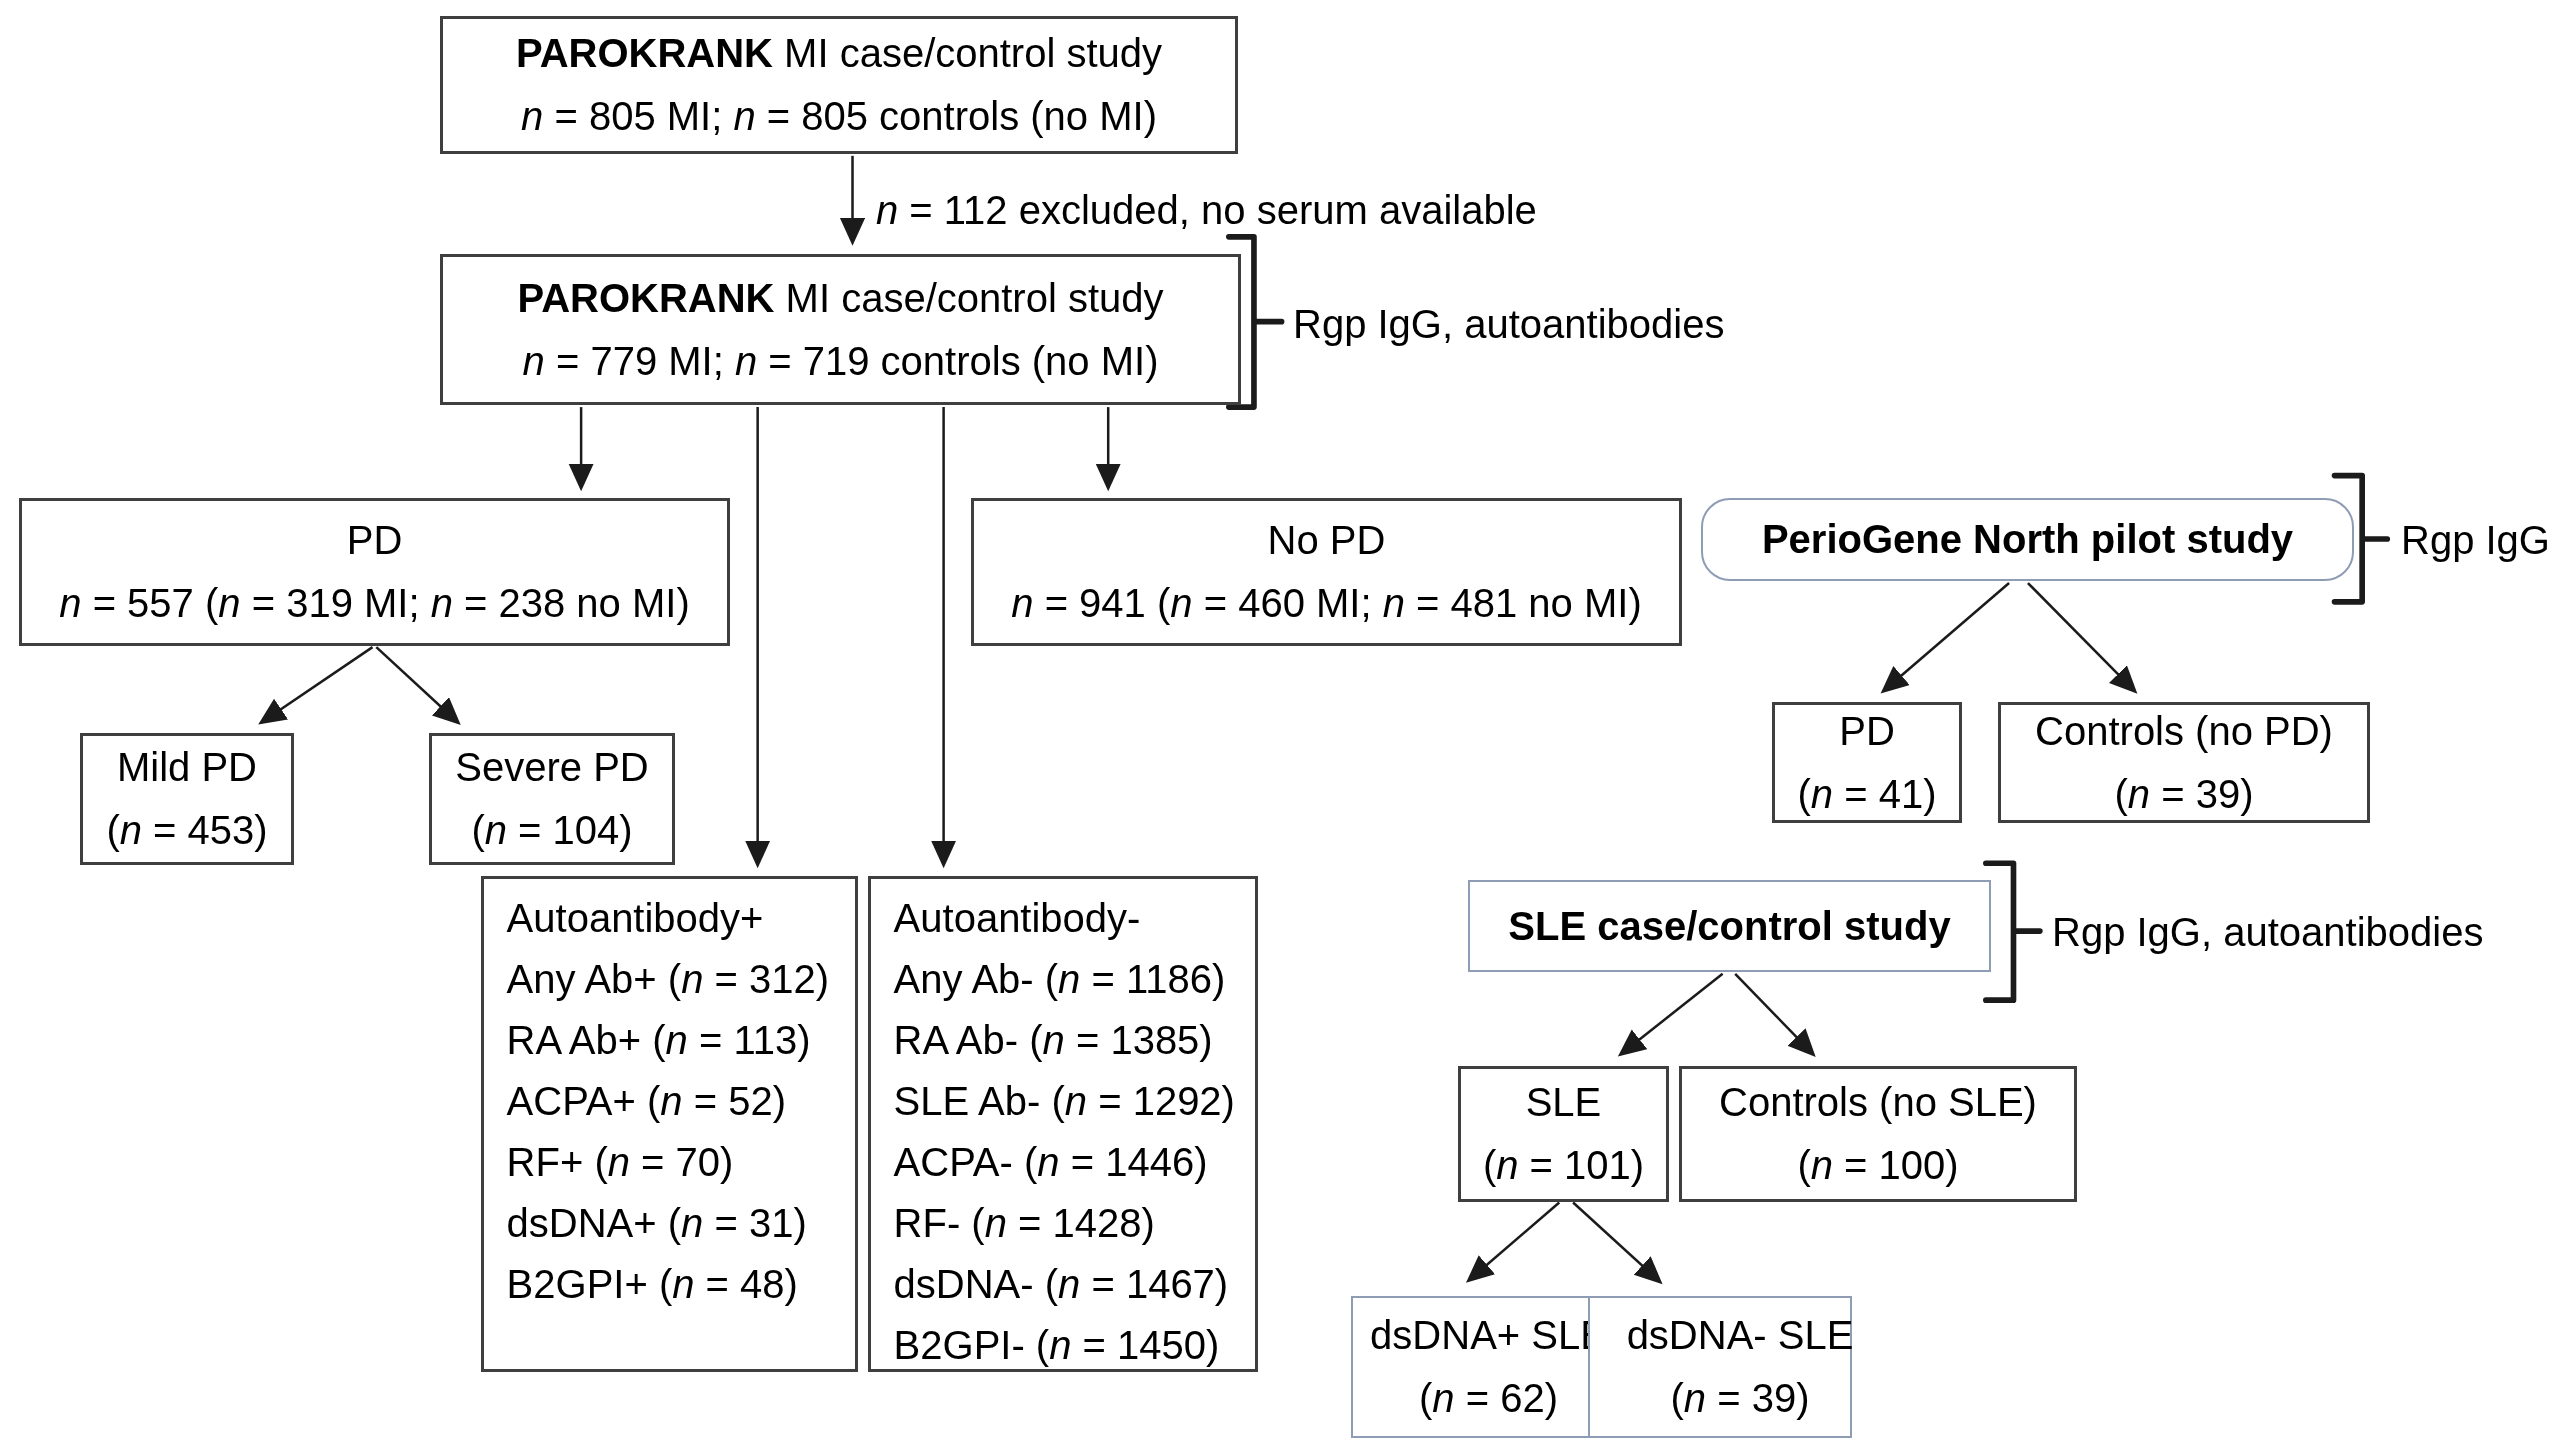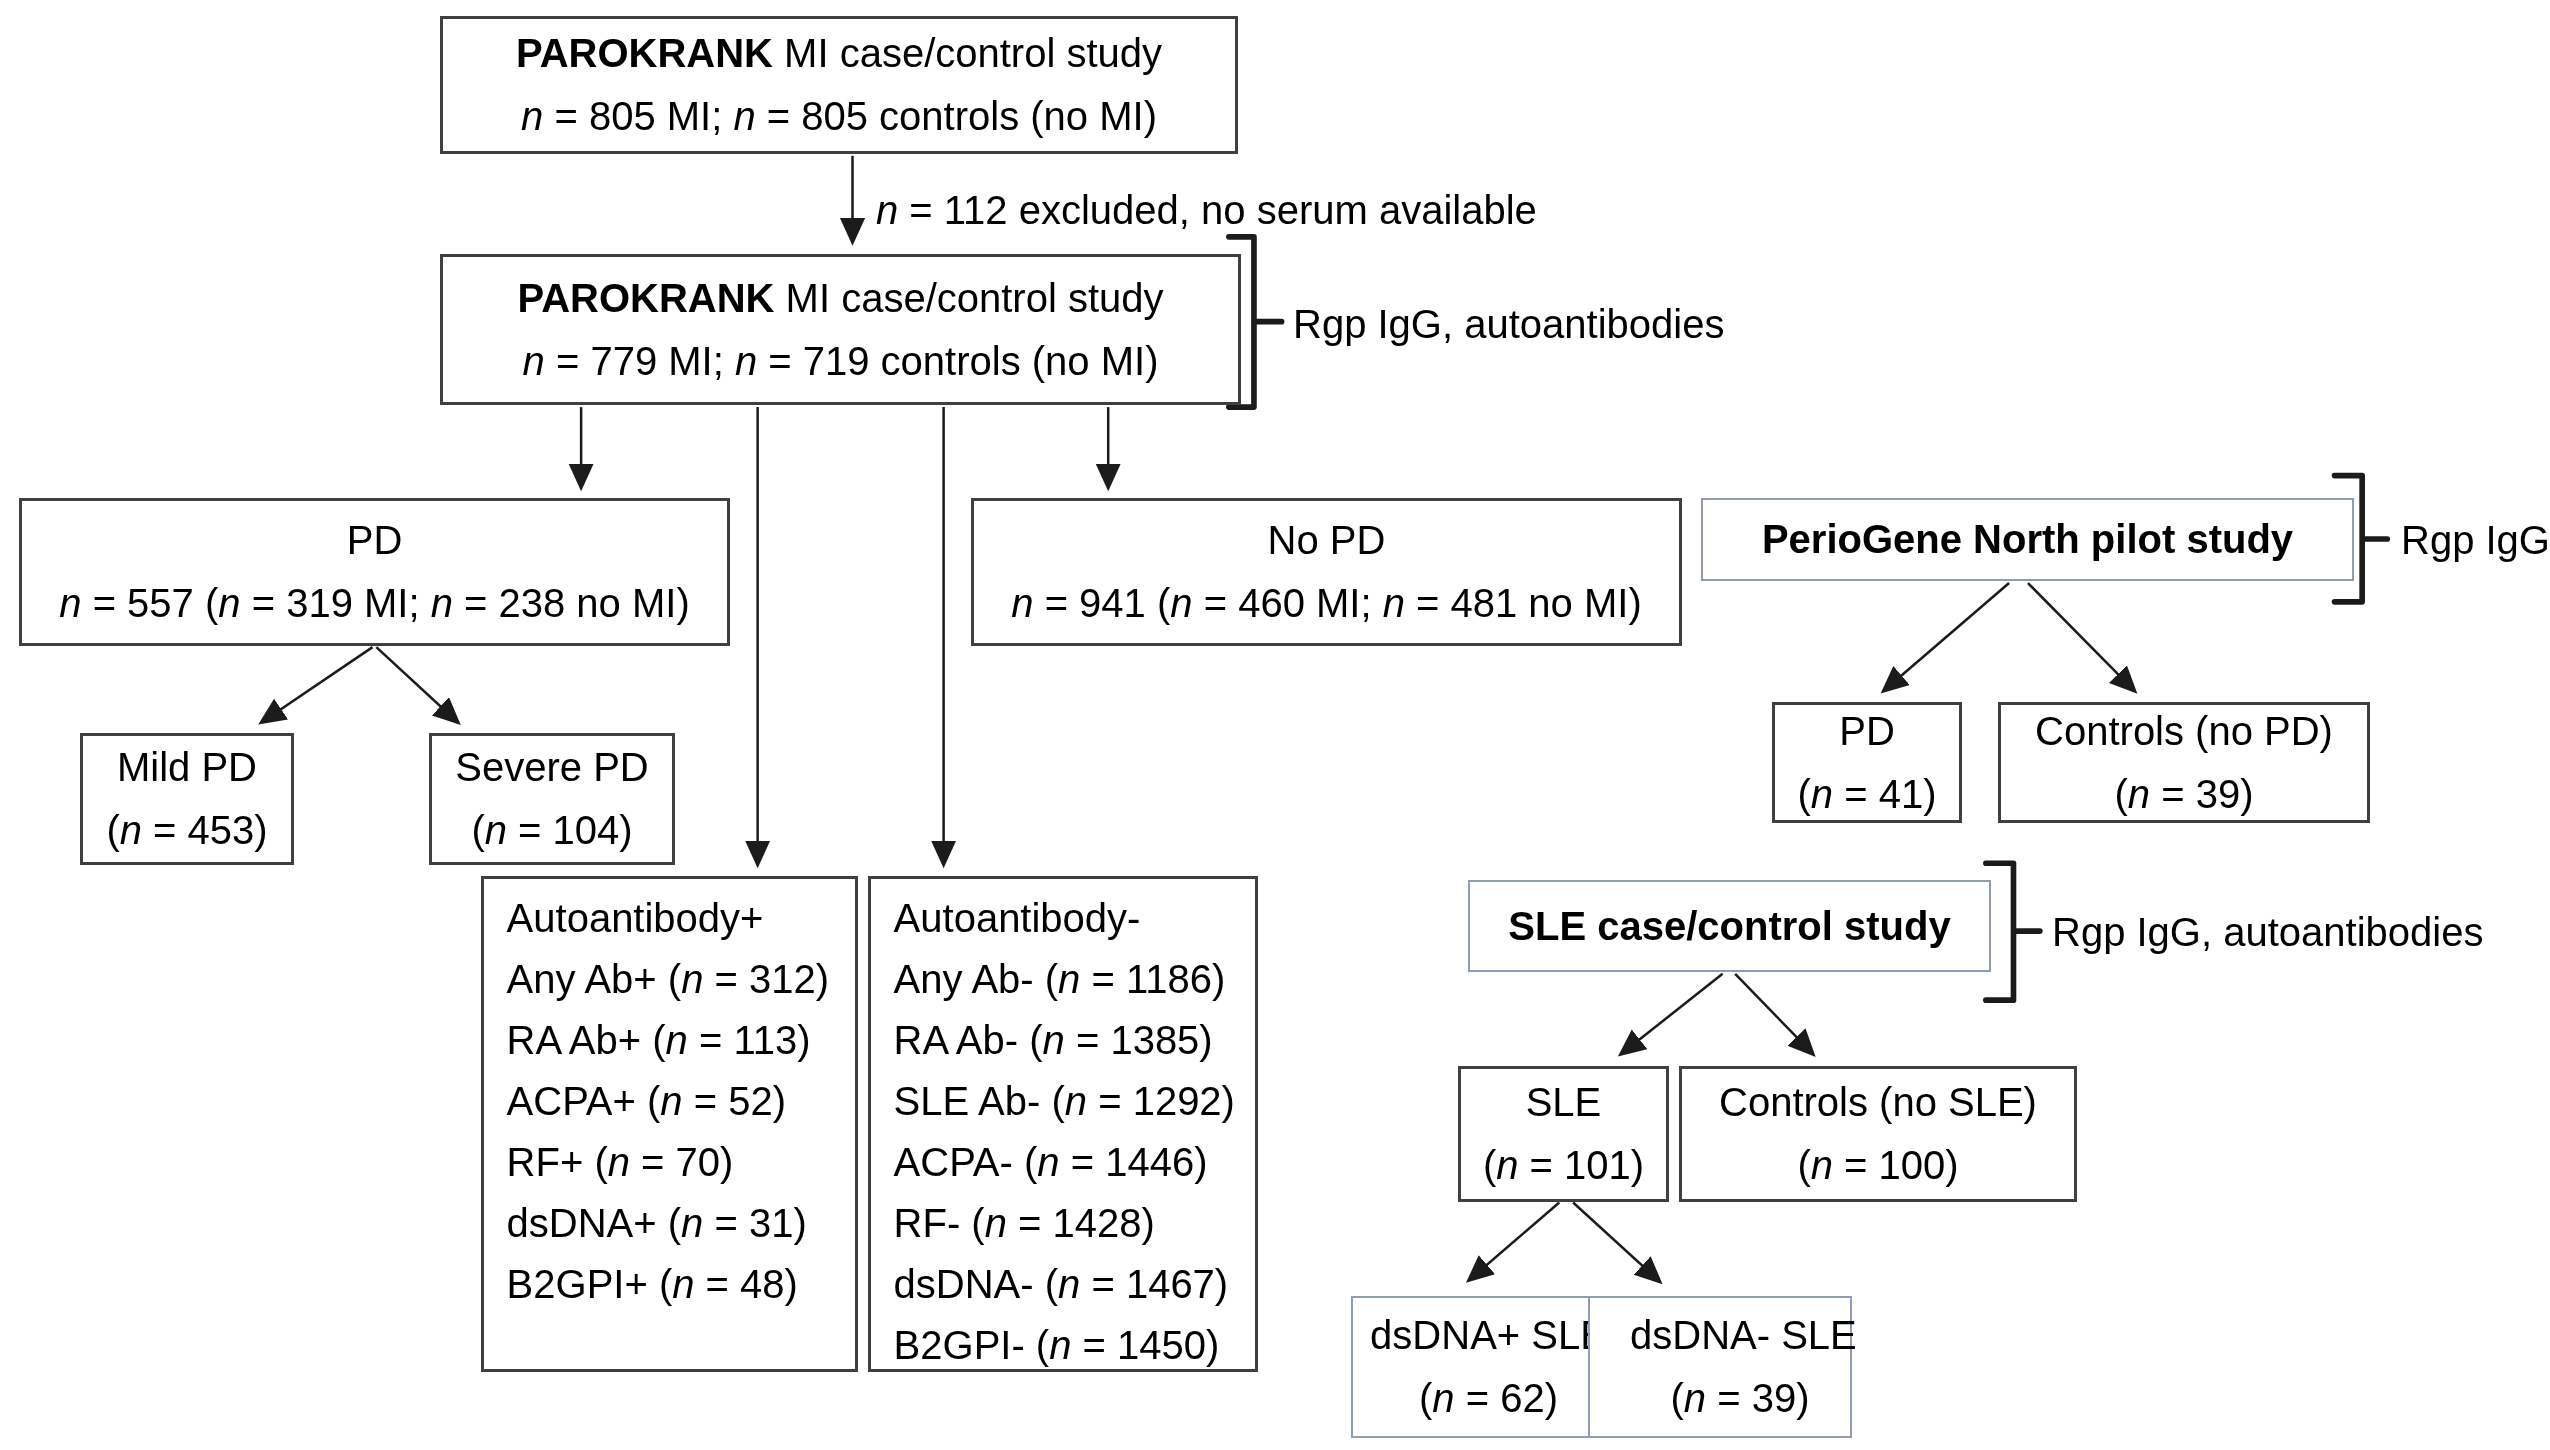--- a/index.html
+++ b/index.html
@@ -11,21 +11,21 @@
     color:#000000;
     overflow:hidden;
   }
   #connector-layer{position:absolute;left:0;top:0;z-index:1;}
   .box{
     position:absolute;z-index:2;
     background:#ffffff;
     border:3.1px solid #3f3f3f;
     box-sizing:border-box;
     display:flex;flex-direction:column;
-    justify-content:center;
+    align-items:center;justify-content:center;
     text-align:center;
     font-size:40px;line-height:63px;
     white-space:nowrap;
   }
   .box.blue{border:2.5px solid #8e9db4;}
   .box .bold{font-weight:700;}
   .list-box{
     align-items:flex-start;justify-content:flex-start;
     text-align:right;
     padding:8.8px 6.3px 0 22.6px;
@@ -92,21 +92,21 @@
   <div class="box" style="left:19px;top:498px;width:711px;height:148px;">
     <div>PD</div>
     <div><i>n</i> = 557 (<i>n</i> = 319 MI; <i>n</i> = 238 no MI)</div>
   </div>
 
   <div class="box" style="left:971px;top:498px;width:711px;height:148px;">
     <div>No PD</div>
     <div><i>n</i> = 941 (<i>n</i> = 460 MI; <i>n</i> = 481 no MI)</div>
   </div>
 
-  <div class="box blue" style="left:1701px;top:498px;width:653px;height:83px;">
+  <div class="box blue" style="left:1701px;top:498px;width:653px;height:83px;border-radius:29px;">
     <div class="bold-title">PerioGene North pilot study</div>
   </div>
 
   <div class="float-label" style="left:2401px;top:518px;">Rgp IgG</div>
 
   <div class="box" style="left:80px;top:733px;width:214px;height:132px;">
     <div>Mild PD</div>
     <div>(<i>n</i> = 453)</div>
   </div>
 

